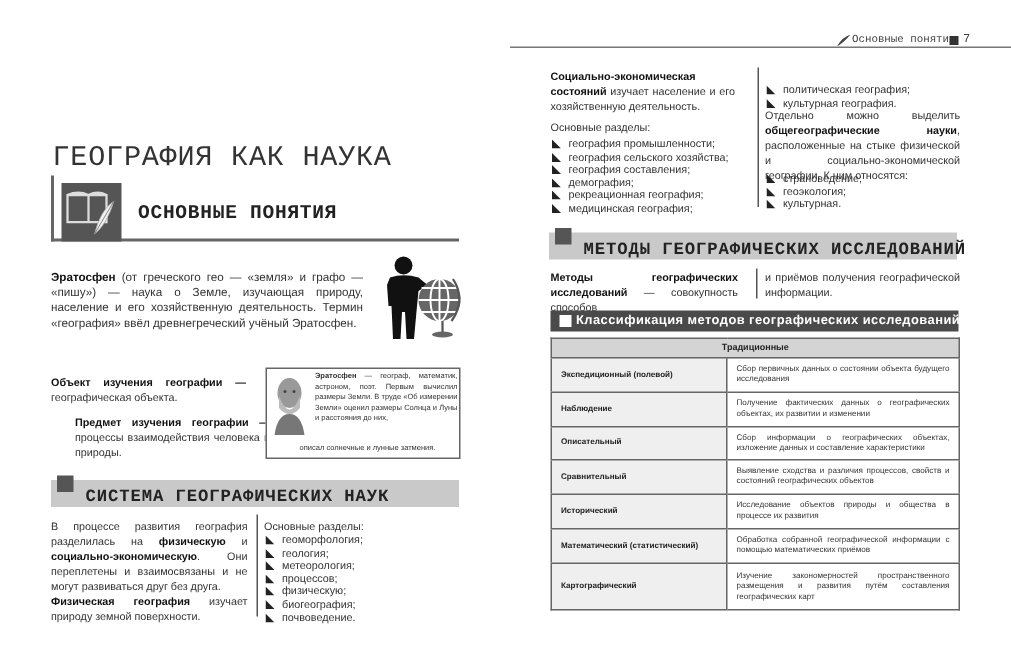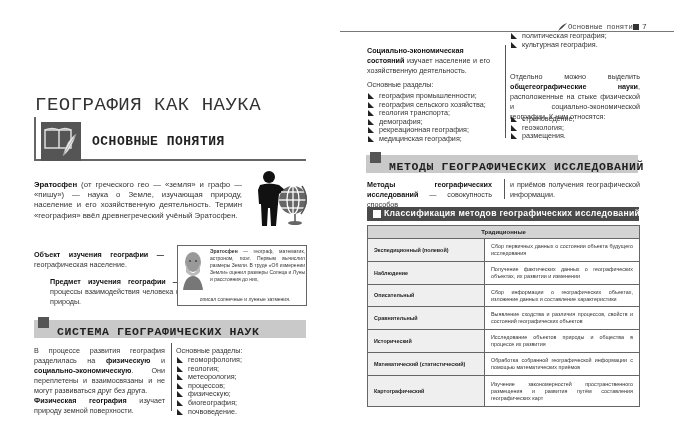--- a/index.html
+++ b/index.html
@@ -50,21 +50,21 @@
   #header-rule { left: 340px; top: 31px; width: 334px; height: 1px; background: #777; }
   #header-icon { left: 557px; top: 23px; font-size: 7px; color: #444; }
   #header-text { left: 568px; top: 23px; font-size: 7.2px; color: #444; }
   #header-sq { left: 633px; top: 24px; width: 6px; height: 6px; background: #333; }
   #page-num { left: 642px; top: 22px; font-size: 8px; color: #444; }
 
   #socio-text { left: 367px; top: 46px; width: 123px; }
   #socio-list-head { left: 367px; top: 80px; }
   #socio-list { left: 367px; top: 92px; }
   #col-divider { left: 505px; top: 45px; width: 1px; height: 93px; background: #555; }
-  #pol-list { left: 510px; top: 32px; }
+  #pol-list { left: 510px; top: 56px; }
   #general-text { left: 510px; top: 72px; width: 130px; }
   #general-list { left: 510px; top: 115px; }
 
   #meth-bar { left: 366px; top: 155px; width: 272px; height: 18px; }
   #meth-sq { left: 370px; top: 152px; }
   #meth-title { left: 389px; top: 160px; }
 
   #meth-def-left { left: 367px; top: 180px; width: 125px; }
   #meth-def-div { left: 504px; top: 179px; width: 1px; height: 20px; background: #555; }
   #meth-def-right { left: 510px; top: 180px; width: 130px; }
@@ -114,21 +114,21 @@
       <line x1="26" y1="22" x2="50" y2="22"></line>
       <line x1="26" y1="38" x2="50" y2="38"></line>
       <line x1="38" y1="16" x2="38" y2="44"></line>
     </g>
     <path d="M47 16 Q56 30 46 44" fill="none" stroke="#555" stroke-width="1.5"></path>
     <line x1="40" y1="44" x2="40" y2="52" stroke="#555" stroke-width="1.5"></line>
     <ellipse cx="40" cy="53" rx="7" ry="2" fill="#666"></ellipse>
   </svg>
 </div>
 
-<div class="abs txt just" id="object-text"><b>Объект изучения географии —</b><span> географическая население.</span></div>
+<div class="abs txt just" id="object-text"><b>Объект изучения географии —</b><span> географическая объекта.</span></div>
 <div class="abs txt just" id="subject-text"><b>Предмет изучения географии —</b><span> процессы взаимодействия человека и природы.</span></div>
 
 <div class="abs" id="erat-box"></div>
 <div class="abs" id="erat-bust">
   <svg width="24" height="40" viewBox="0 0 24 40">
     <ellipse cx="12" cy="12" rx="8" ry="10" fill="#999"></ellipse>
     <path d="M5 14 Q12 32 19 14 L19 22 Q12 30 5 22 Z" fill="#bbb"></path>
     <path d="M2 40 Q4 26 12 26 Q20 26 22 40 Z" fill="#777"></path>
     <circle cx="9" cy="11" r="1" fill="#444"></circle>
       <circle cx="15" cy="11" r="1" fill="#444"></circle>
@@ -183,21 +183,21 @@
 <div class="abs txt" id="socio-list-head">Основные разделы:</div>
 <ul class="abs blist" id="socio-list">
   <li><span class="bul"><svg width="6" height="6">
           <path d="M0 0 L0 6 L6 6 Z" fill="#222"></path>
         </svg></span><span>география промышленности;</span></li>
   <li><span class="bul"><svg width="6" height="6">
           <path d="M0 0 L0 6 L6 6 Z" fill="#222"></path>
         </svg></span><span>география сельского хозяйства;</span></li>
   <li><span class="bul"><svg width="6" height="6">
           <path d="M0 0 L0 6 L6 6 Z" fill="#222"></path>
-        </svg></span><span>геология транспорта;</span></li>
+        </svg></span><span>география составления;</span></li>
   <li><span class="bul"><svg width="6" height="6">
           <path d="M0 0 L0 6 L6 6 Z" fill="#222"></path>
         </svg></span><span>демография;</span></li>
   <li><span class="bul"><svg width="6" height="6">
           <path d="M0 0 L0 6 L6 6 Z" fill="#222"></path>
         </svg></span><span>рекреационная география;</span></li>
   <li><span class="bul"><svg width="6" height="6">
           <path d="M0 0 L0 6 L6 6 Z" fill="#222"></path>
         </svg></span><span>медицинская география;</span></li>
 </ul>
@@ -213,21 +213,21 @@
 <div class="abs txt just" id="general-text"><span>Отдельно можно выделить </span><b>общегеографические науки</b><span>, расположенные на стыке физической и социально-экономической географии. К ним относятся:</span></div>
 <ul class="abs blist" id="general-list">
   <li><span class="bul"><svg width="6" height="6">
           <path d="M0 0 L0 6 L6 6 Z" fill="#222"></path>
         </svg></span><span>страноведение;</span></li>
   <li><span class="bul"><svg width="6" height="6">
           <path d="M0 0 L0 6 L6 6 Z" fill="#222"></path>
         </svg></span><span>геоэкология;</span></li>
   <li><span class="bul"><svg width="6" height="6">
           <path d="M0 0 L0 6 L6 6 Z" fill="#222"></path>
-        </svg></span><span>размещения.</span></li>
+        </svg></span><span>культурная.</span></li>
 </ul>
 
 <div class="abs section-bar" id="meth-bar"></div>
 <div class="abs section-sq" id="meth-sq"></div>
 <div class="abs serif section-title" id="meth-title">МЕТОДЫ ГЕОГРАФИЧЕСКИХ ИССЛЕДОВАНИЙ</div>
 
 <div class="abs txt just" id="meth-def-left"><b>Методы географических исследований</b><span> — совокупность способов</span></div>
 <div class="abs" id="meth-def-div"></div>
 <div class="abs txt just" id="meth-def-right">и приёмов получения географической информации.</div>
 

